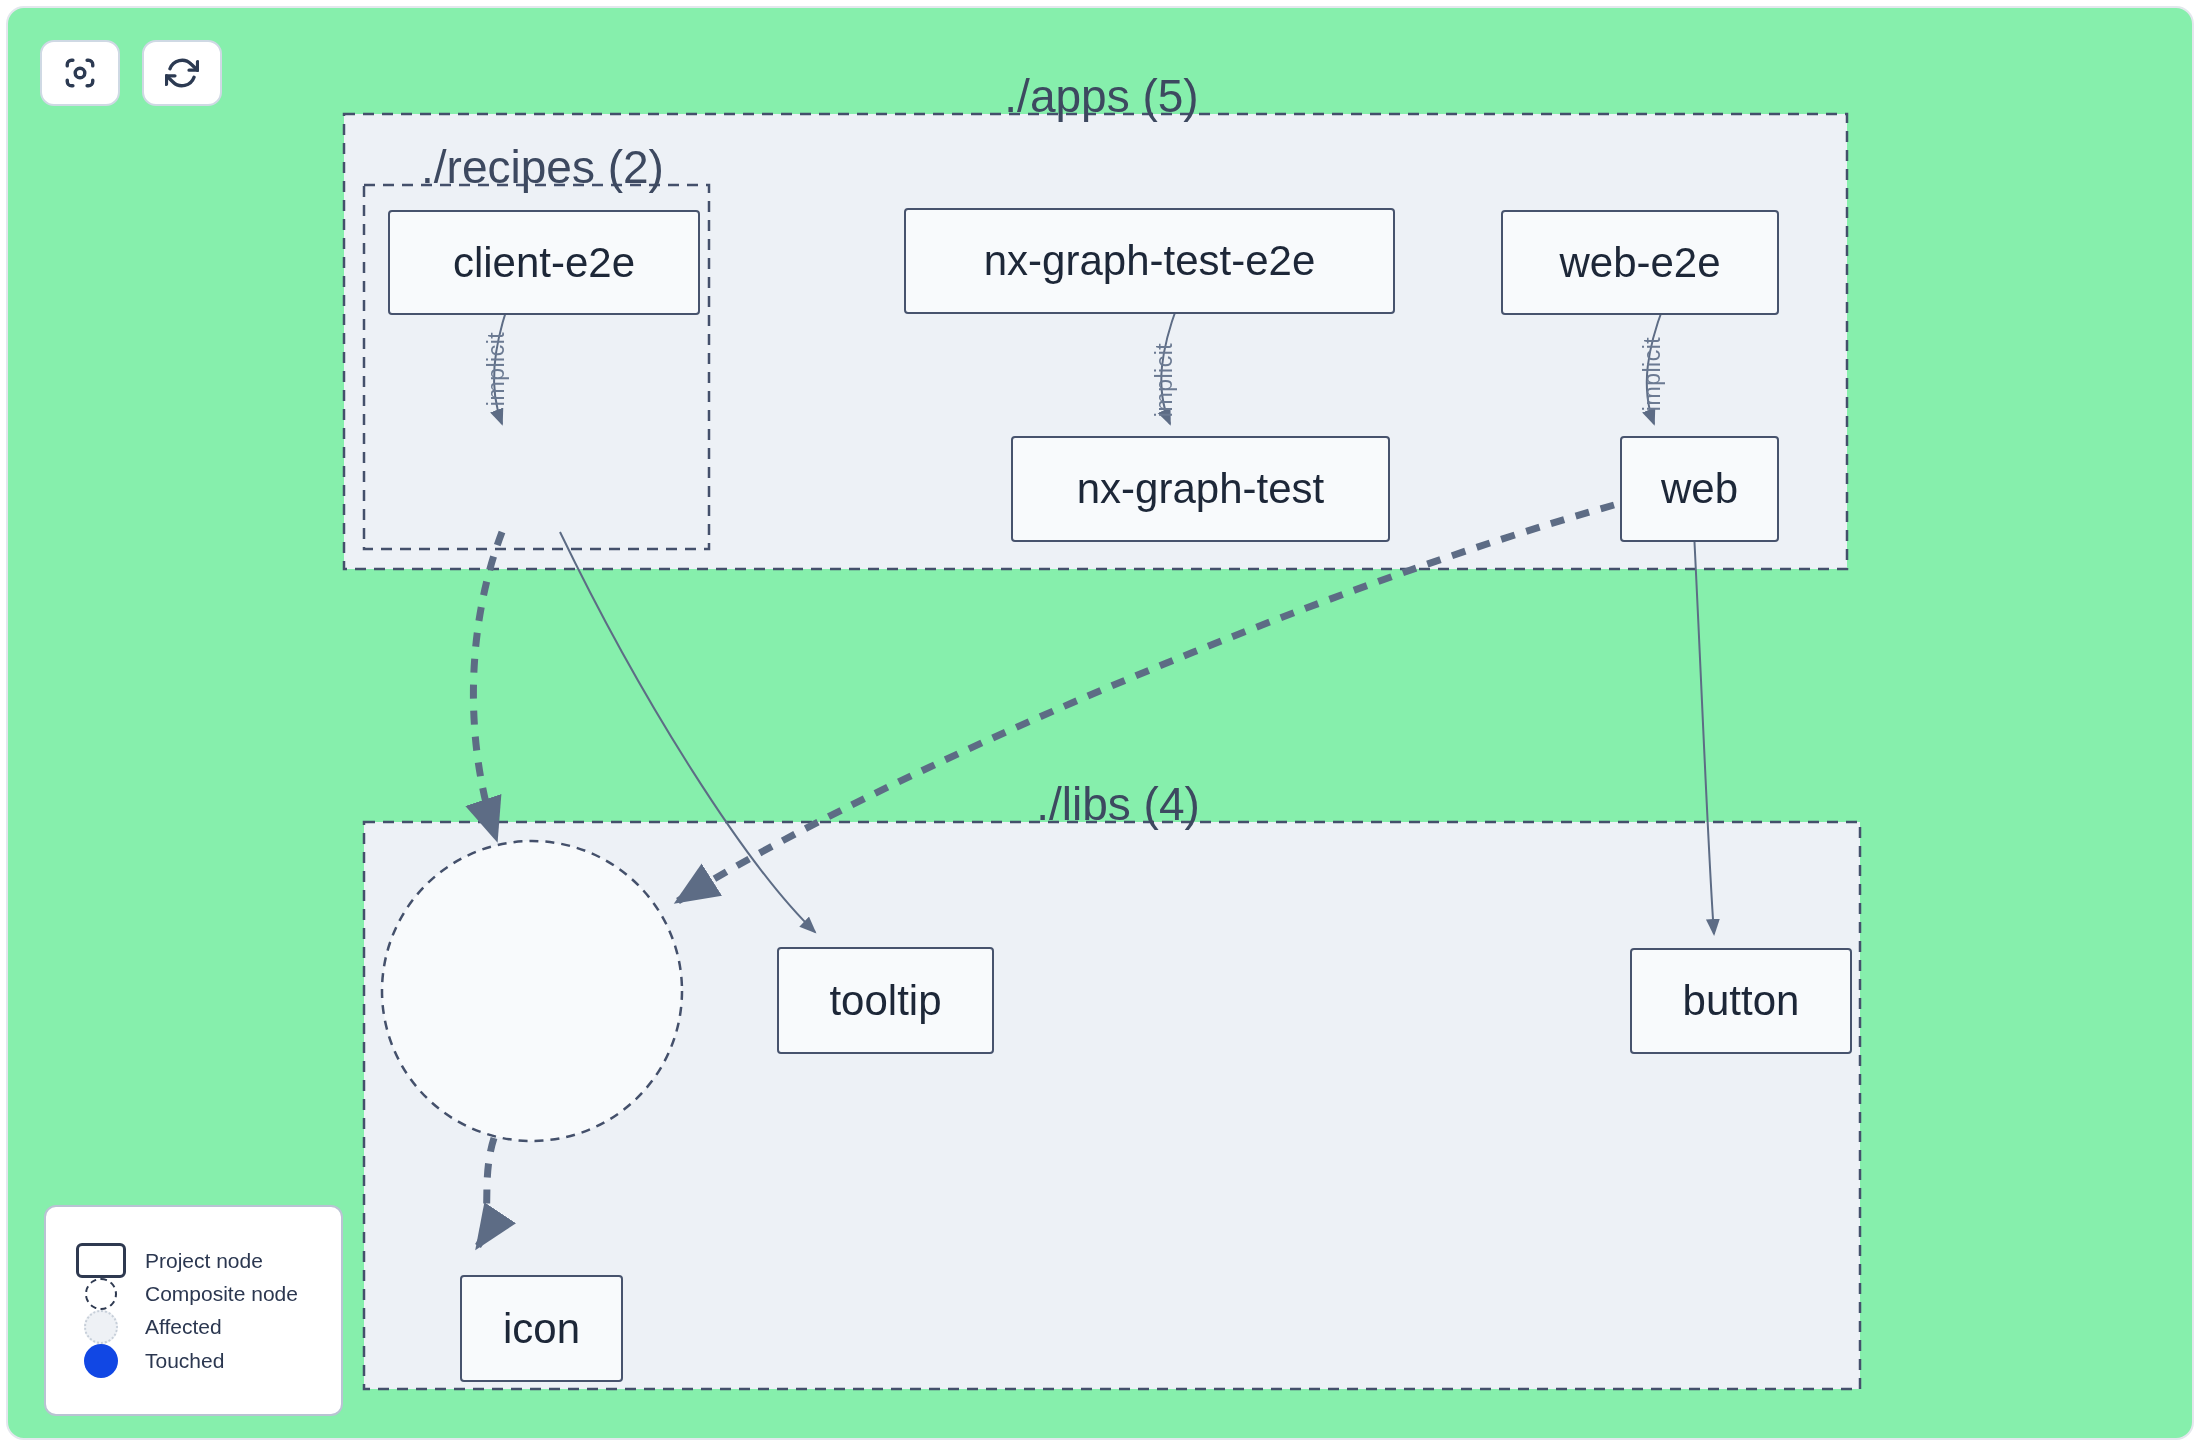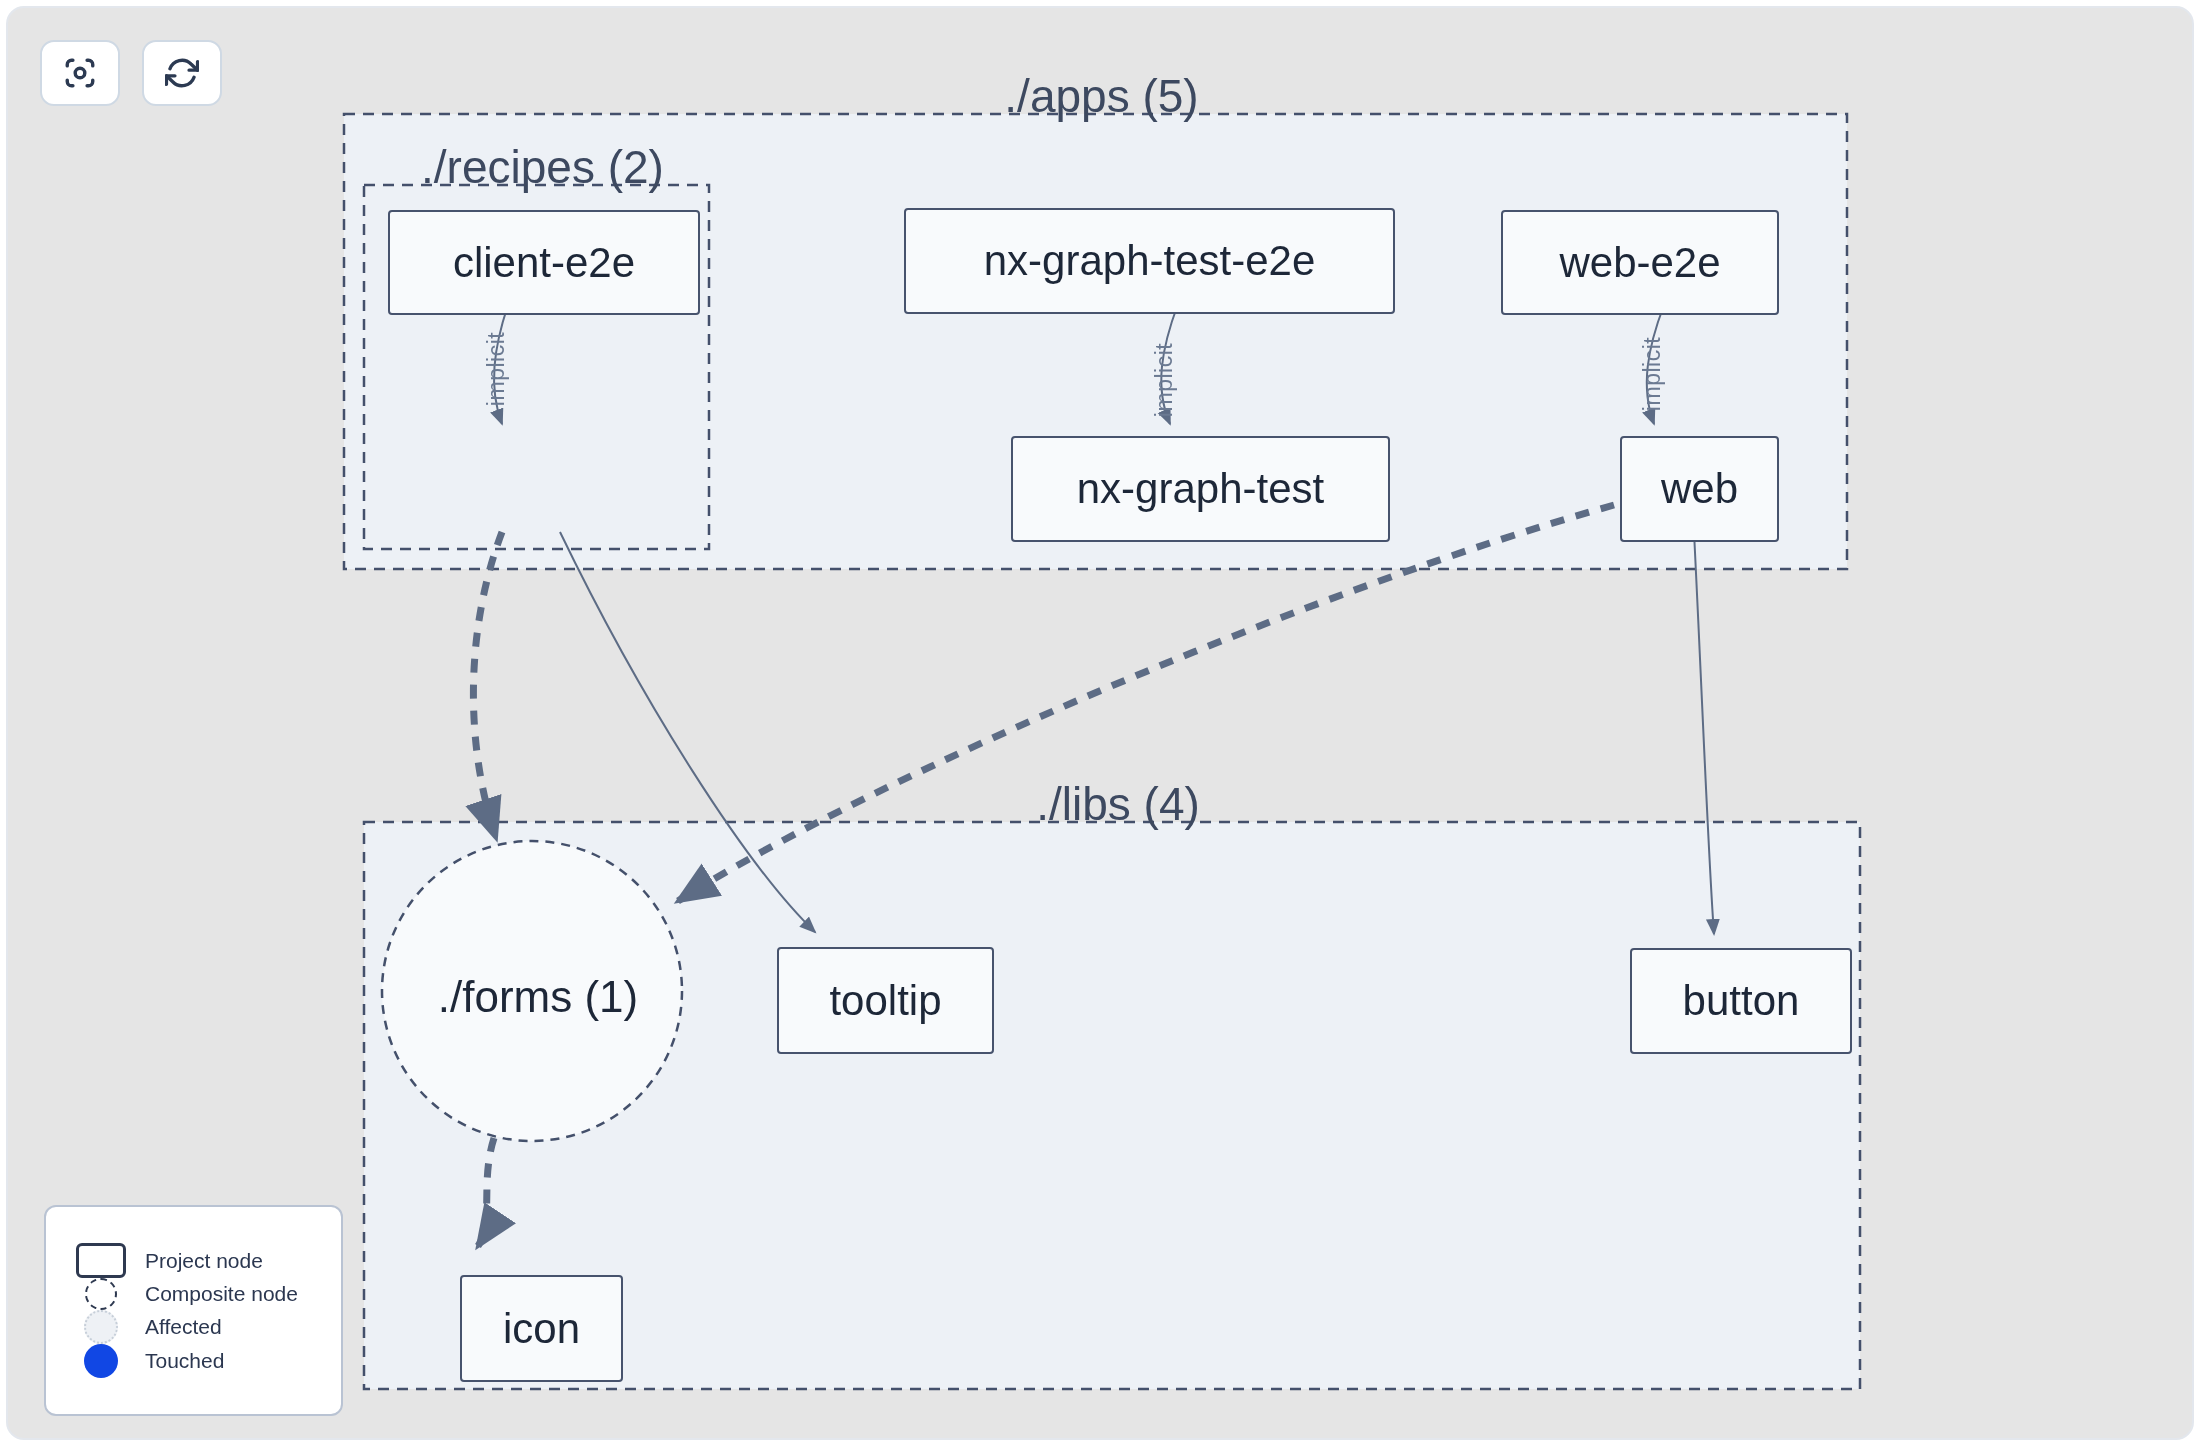--- a/index.html
+++ b/index.html
@@ -1,17 +1,17 @@
 <!DOCTYPE html>
 <html><head>
 <meta charset="utf-8">
 <style>
   html,body{margin:0;padding:0;background:#fff;}
   body{width:2200px;height:1446px;position:relative;font-family:"Liberation Sans",sans-serif;overflow:hidden;}
-  .card{position:absolute;inset:6px;background:#e5e5e5;border:2px solid #e3e7ed;border-radius:18px;overflow:hidden;}
+  .card{position:absolute;inset:6px;background:#86efac;border:2px solid #e3e7ed;border-radius:18px;overflow:hidden;}
   .graph-svg{position:absolute;left:0;top:0;}
 
   .group-title{position:absolute;display:flex;align-items:flex-end;justify-content:center;
     font-size:46px;color:#3d4960;line-height:1.05;pointer-events:none;}
   .node{position:absolute;display:flex;align-items:center;justify-content:center;
     background:#f8fafc;border:2px solid #47536d;border-radius:4px;
     font-size:42px;color:#1d2738;cursor:pointer;}
   .composite-label{position:absolute;width:340px;text-align:center;font-size:44px;color:#1d2738;
     transform:translate(-50%,-50%);}
   .implicit{position:absolute;font-size:23px;color:#6b7a92;
@@ -71,21 +71,20 @@
 
   <div class="node" style="left:380px;top:202px;width:308px;height:101px;">client-e2e</div>
   <div class="node" style="left:896px;top:200px;width:487px;height:102px;">nx-graph-test-e2e</div>
   <div class="node" style="left:1493px;top:202px;width:274px;height:101px;">web-e2e</div>
   <div class="node" style="left:1003px;top:428px;width:375px;height:102px;">nx-graph-test</div>
   <div class="node" style="left:1612px;top:428px;width:155px;height:102px;">web</div>
   <div class="node" style="left:769px;top:939px;width:213px;height:103px;">tooltip</div>
   <div class="node" style="left:1622px;top:940px;width:218px;height:102px;">button</div>
   <div class="node" style="left:452px;top:1267px;width:159px;height:103px;">icon</div>
 
-  <div class="composite-label" style="left:530px;top:989px;">./forms (1)</div>
 
   <span class="implicit" style="left:488px;top:361px;">implicit</span>
   <span class="implicit" style="left:1156px;top:372px;">implicit</span>
   <span class="implicit" style="left:1644px;top:366px;">implicit</span>
 
   <button class="toolbar-btn" style="left:32px;top:32px;">
     <svg width="34" height="34" viewBox="0 0 24 24">
       <path d="M7 3 H6 a3 3 0 0 0 -3 3 v1"></path>
       <path d="M17 3 h1 a3 3 0 0 1 3 3 v1"></path>
       <path d="M7 21 H6 a3 3 0 0 1 -3 -3 v-1"></path>

